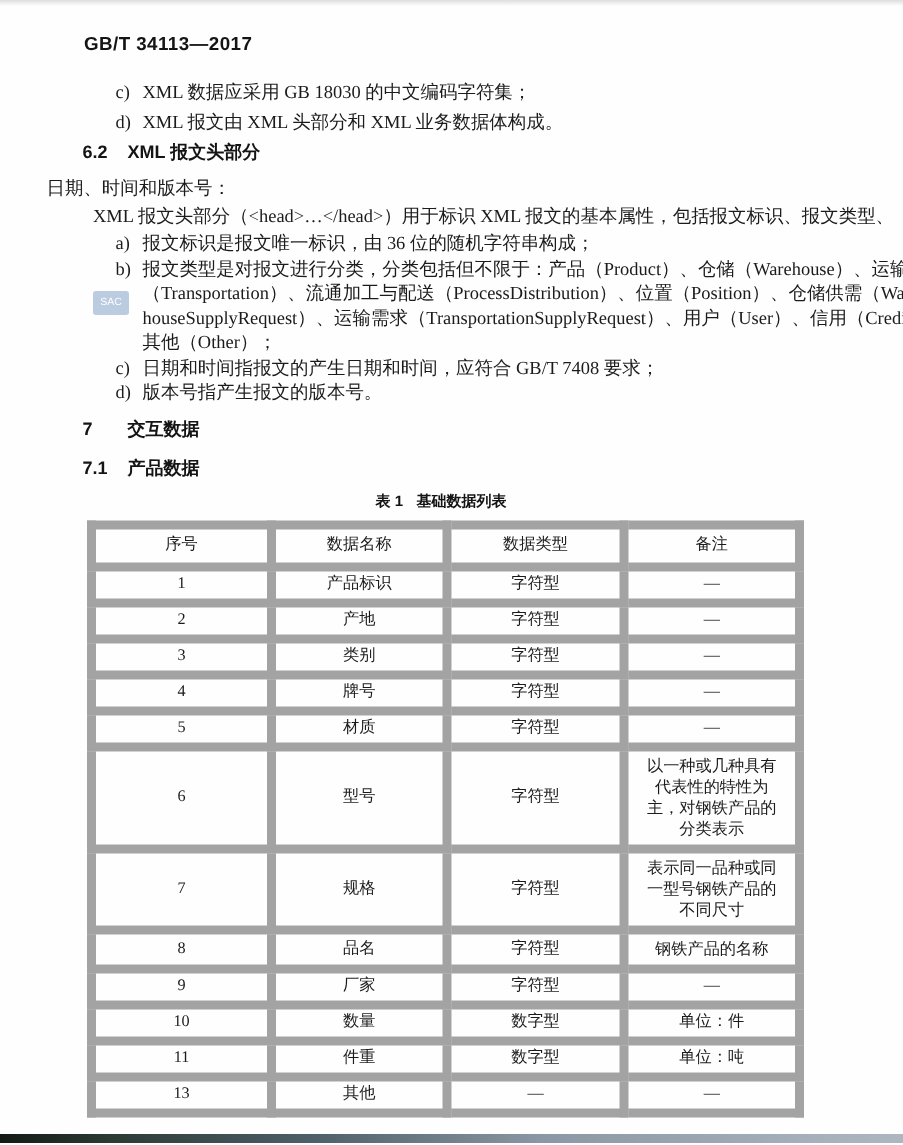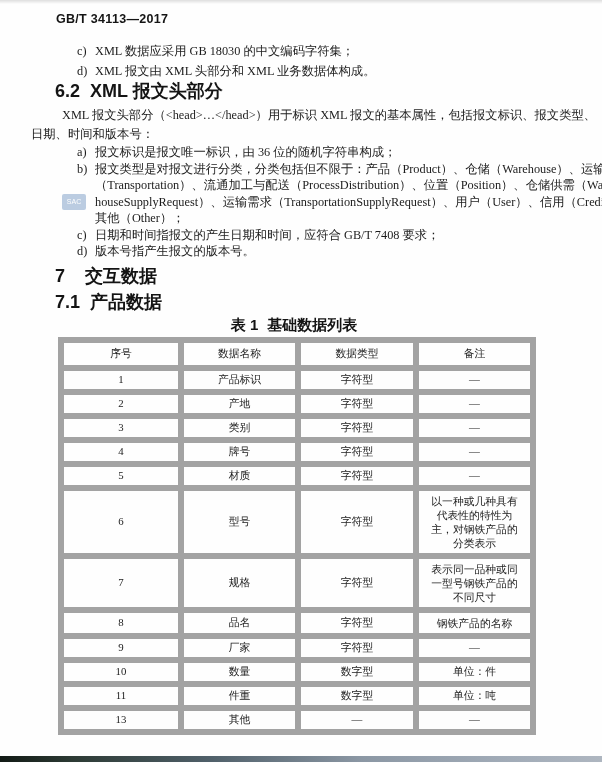--- a/index.html
+++ b/index.html
@@ -1,21 +1,21 @@
 <!DOCTYPE html>
 <html><head>
 <meta charset="utf-8">
 <style>
   html,body { margin:0; padding:0; background:#ffffff; }
   .page {
     position:relative;
     width:602px; height:763px;
     background:#fefefe;
     box-sizing:border-box;
-    padding:12px 57px 0 31px;
+    padding:22px 57px 0 31px;
     overflow:hidden;
     font-family:"Liberation Serif","DejaVu Serif",serif;
     color:#1b1b1b;
   }
   .scan-top {
     position:absolute; top:0; left:0; right:0; height:4px;
     background:linear-gradient(180deg,#dedede,rgba(255,255,255,0));
   }
   .scan-bottom {
     position:absolute; bottom:1px; left:0; right:0; height:6px;
@@ -30,40 +30,40 @@
   .list { margin-top:0; }
   .intro-list { margin-top:14px; }
   .li { display:flex; margin-left:46px; font-size:12.3px; line-height:20px; }
   .clause-list .li { line-height:16.5px; padding-top:0; }
   .clause-list { font-size:12.3px; }
   .li-label { flex:0 0 18px; }
   .li-lines { flex:1 1 auto; }
   .line { white-space:nowrap; }
   .heading {
     font-family:"Liberation Sans","DejaVu Sans",sans-serif;
-    font-weight:bold; font-size:18px; line-height:17px; color:#141414;
+    font-weight:bold; font-size:12px; line-height:17px; color:#141414;
     margin-left:24px;
   }
   .heading .h-num { display:inline-block; min-width:20px; margin-right:10px; }
   .h62 { margin-top:2px; }
   .h63 { margin-top:4px; }
   .h7  { margin-top:8px; }
   .h71 { margin-top:9px; }
   .h711{ margin-top:8px; }
   .para { font-size:12.3px; line-height:19px; }
   .para .line { display:block; }
   .para .indent { text-indent:31px; }
   .p62 { margin-top:6px; }
   .p63 { margin-top:5px; text-indent:31px; }
   .p711{ margin-top:5px; text-indent:31px; }
   .table-caption {
     margin-top:6px; margin-left:27px; width:472px;
     text-align:center;
     font-family:"Liberation Sans","DejaVu Sans",sans-serif;
-    font-weight:bold; font-size:15px; line-height:15px; color:#141414;
+    font-weight:bold; font-size:10px; line-height:15px; color:#141414;
   }
   .table-caption .cap-num { margin-right:9px; }
   .data-table {
     margin-top:5px; margin-left:27px;
     width:472px; table-layout:fixed;
     border-collapse:collapse;
     font-size:10.8px; color:#1b1b1b;
     border-top:2px solid #151515; border-bottom:2px solid #151515;
     border-left:1.5px solid #222; border-right:1.5px solid #222;
   }
@@ -106,22 +106,22 @@
           <div class="line">XML 报文由 XML 头部分和 XML 业务数据体构成。</div>
         </div>
     </div>
   </div>
 
   <div class="heading h62">
     <span class="h-num">6.2</span><span>XML 报文头部分</span>
   </div>
 
   <div class="para p62">
+    <span class="line">日期、时间和版本号：</span>
     <span class="line indent">XML 报文头部分（&lt;head&gt;…&lt;/head&gt;）用于标识 XML 报文的基本属性，包括报文标识、报文类型、</span>
-    <span class="line">日期、时间和版本号：</span>
   </div>
 
   <div class="list clause-list">
     <div class="li">
       <span class="li-label">a)</span>
       <div class="li-lines">
           <div class="line">报文标识是报文唯一标识，由 36 位的随机字符串构成；</div>
         </div>
     </div>
     <div class="li">

